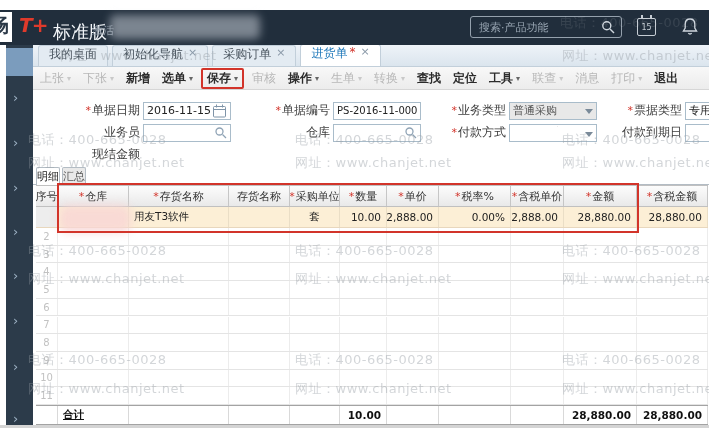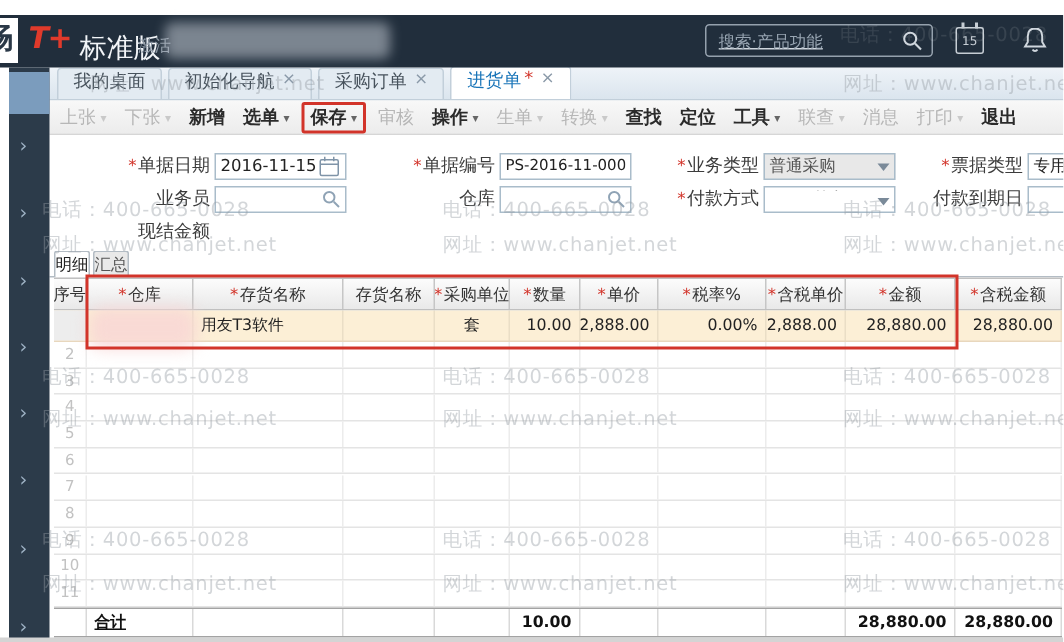--- a/index.html
+++ b/index.html
@@ -10,21 +10,21 @@
   .logo-frag-box{position:absolute;left:0;top:2px;width:12px;height:30px;background:#fff;overflow:hidden;}
   .logo-frag-box span{display:block;margin-left:-11px;font-size:20px;font-weight:700;color:#2a3847;}
   .tplus{position:absolute;left:19px;top:3px;color:#e03a2b;font-size:20px;font-weight:800;font-style:italic;letter-spacing:-1px;}
   .edition{position:absolute;left:53px;top:10px;color:#f2f5f8;font-size:18px;}
   .activation{position:absolute;left:92px;top:13px;color:#8b97a4;font-size:11px;}
   .redact-blob-top{position:absolute;left:110px;top:5px;width:150px;height:24px;background:rgba(214,220,227,.5);
        filter:blur(4px);border-radius:5px;}
   .search{position:absolute;left:470px;top:6px;width:152px;height:22px;border:1px solid #95a1ad;border-radius:3px;
        display:flex;align-items:center;padding:0 6px;box-sizing:border-box;}
   .search input{flex:1;background:transparent;border:none;outline:none;color:#cfd6dd;font-size:11px;min-width:0;
-       font-family:"DejaVu Sans","Liberation Sans",sans-serif;text-decoration:underline;}
+       font-family:"DejaVu Sans","Liberation Sans",sans-serif;}
   .search input::placeholder{color:#98a5b2;}
   .cal{position:absolute;left:637px;top:8px;width:17px;height:16px;border:1.5px solid #c6cdd4;border-radius:2px;}
   .cal b{position:absolute;top:-4px;width:2px;height:4px;background:#c6cdd4;}
   .cal b.t1{left:3px;} .cal b.t2{right:3px;}
   .cal .day{position:absolute;left:0;right:0;top:4px;text-align:center;font-size:8px;color:#c6cdd4;font-weight:400;}
   .bell{position:absolute;left:680px;top:6px;}
   
   .sidebar{position:absolute;left:6px;top:45px;width:27px;height:383px;background:#2c3b4a;z-index:10;}
   .sidebar-top-block{position:absolute;left:0;top:3px;width:27px;height:28px;background:#7b9cbd;}
   .chev{position:absolute;left:7px;color:#9db1c3;font-size:13px;line-height:10px;}

